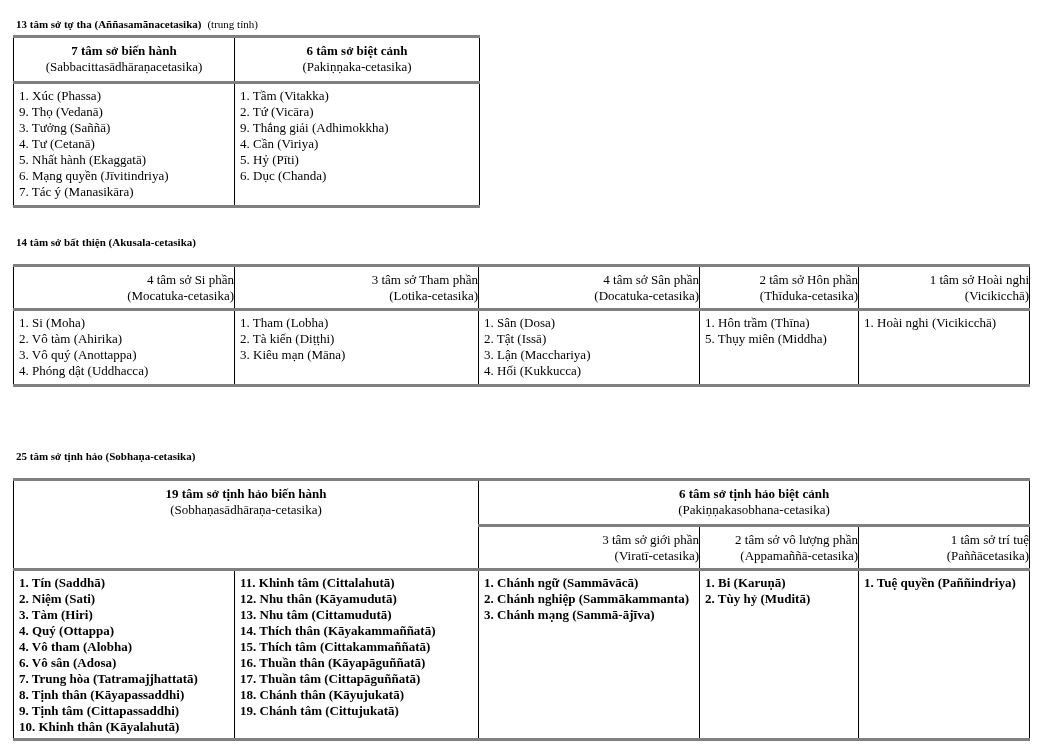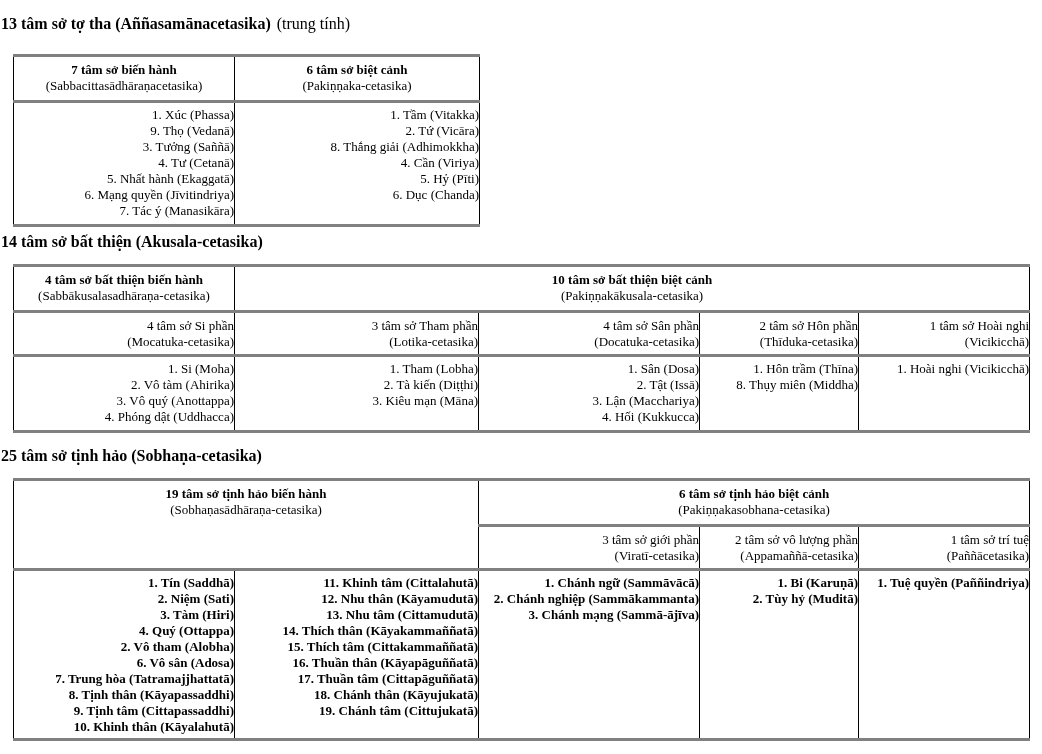--- a/index.html
+++ b/index.html
@@ -2,47 +2,47 @@
 <html><head>
 <meta charset="utf-8">
 <style>
   html, body { margin: 0; padding: 0; background: #ffffff; }
   body {
     width: 1042px; height: 754px; position: relative; overflow: hidden;
     font-family: "Liberation Serif", "DejaVu Serif", serif;
     color: #000; font-size: 13px;
   }
   .heading {
-    position: absolute; left: 1px; font-weight: bold; font-size: 16px; line-height: 16px;
+    position: absolute; left: 16px; font-weight: bold; font-size: 11px; line-height: 16px;
   }
   .heading .note { font-weight: normal; margin-left: 6px; }
   table {
     position: absolute; border-collapse: collapse; table-layout: fixed;
   }
   td {
     border-left: 1px solid #000; border-right: 1px solid #000;
     border-top: 3px solid #808080; border-bottom: 3px solid #808080;
-    padding: 0; vertical-align: top; font-size: 13px; line-height: 16px; text-align: right;
+    padding: 0; vertical-align: top; font-size: 13px; line-height: 16px;
   }
   td.head { text-align: center; vertical-align: top; padding-top: 5px; }
   td.head .t { font-weight: bold; display: block; }
   td.head .s { display: block; }
   td.sub { text-align: right; padding-top: 5px; }
   td.sub span { display: block; }
   td.list { padding: 4px 0 0 5px; }
   td.list div { white-space: nowrap; }
 </style>
 </head>
 <body>
 
 <div class="heading" style="top:16px;">
   <span>13 tâm sở tợ tha (Aññasamānacetasika)</span><span class="note">(trung tính)</span>
 </div>
 
-<table style="left:13px; top:54px; width:466px;border-radius:6px;">
+<table style="left:13px; top:35px; width:466px;border-radius:6px;">
   <colgroup>
       <col style="width:221px">
       <col style="width:245px">
     </colgroup>
   <tbody>
       <tr style="height:46px;">
     <td class="head">
       <span class="t">7 tâm sở biến hành</span>
       <span class="s">(Sabbacittasādhāraṇacetasika)</span>
     </td>
@@ -57,21 +57,21 @@
       <div>9. Thọ (Vedanā)</div>
       <div>3. Tưởng (Saññā)</div>
       <div>4. Tư (Cetanā)</div>
       <div>5. Nhất hành (Ekaggatā)</div>
       <div>6. Mạng quyền (Jīvitindriya)</div>
       <div>7. Tác ý (Manasikāra)</div>
     </td>
     <td class="list">
       <div>1. Tầm (Vitakka)</div>
       <div>2. Tứ (Vicāra)</div>
-      <div>8. Thắng giải (Adhimokkha)</div>
+      <div>9. Thắng giải (Adhimokkha)</div>
       <div>4. Cần (Viriya)</div>
       <div>5. Hỷ (Pīti)</div>
       <div>6. Dục (Chanda)</div>
     </td>
   </tr>
 </tbody>
   </table>
 
 <div class="heading" style="top:234px;font-family:Liberation Serif, serif;">
   <span>14 tâm sở bất thiện (Akusala-cetasika)</span>
@@ -79,30 +79,20 @@
 
 <table style="left:13px; top:264px; width:1016px;">
   <colgroup>
     <col style="width:221px">
       <col style="width:244px">
       <col style="width:221px">
       <col style="width:159px">
       <col style="width:171px">
   </colgroup>
   <tbody>
-      <tr style="height:46px;">
-    <td class="head">
-      <span class="t">4 tâm sở bất thiện biến hành</span>
-      <span class="s">(Sabbākusalasadhāraṇa-cetasika)</span>
-    </td>
-    <td class="head" colspan="4">
-      <span class="t">10 tâm sở bất thiện biệt cảnh</span>
-      <span class="s">(Pakiṇṇakākusala-cetasika)</span>
-    </td>
-  </tr>
   <tr style="height:44px;">
     <td class="sub">
       <span>4 tâm sở Si phần</span>
       <span>(Mocatuka-cetasika)</span>
     </td>
     <td class="sub">
       <span>3 tâm sở Tham phần</span>
       <span>(Lotika-cetasika)</span>
     </td>
     <td class="sub">
@@ -131,21 +121,21 @@
       <div>3. Kiêu mạn (Māna)</div>
     </td>
     <td class="list">
       <div>1. Sân (Dosa)</div>
       <div>2. Tật (Issā)</div>
       <div>3. Lận (Macchariya)</div>
       <div>4. Hối (Kukkucca)</div>
     </td>
     <td class="list">
       <div>1. Hôn trầm (Thīna)</div>
-      <div>8. Thụy miên (Middha)</div>
+      <div>5. Thụy miên (Middha)</div>
     </td>
     <td class="list">
       <div>1. Hoài nghi (Vicikicchā)</div>
     </td>
   </tr>
 </tbody>
   </table>
 
 <div class="heading" style="top:448px;">
   <span>25 tâm sở tịnh hảo (Sobhaṇa-cetasika)</span>
@@ -183,21 +173,21 @@
       <span>1 tâm sở trí tuệ</span>
       <span>(Paññācetasika)</span>
     </td>
   </tr>
   <tr style="height:170px;font-weight:bold;">
     <td class="list">
       <div>1. Tín (Saddhā)</div>
       <div>2. Niệm (Sati)</div>
       <div>3. Tàm (Hiri)</div>
       <div>4. Quý (Ottappa)</div>
-      <div>2. Vô tham (Alobha)</div>
+      <div>4. Vô tham (Alobha)</div>
       <div>6. Vô sân (Adosa)</div>
       <div>7. Trung hòa (Tatramajjhattatā)</div>
       <div>8. Tịnh thân (Kāyapassaddhi)</div>
       <div>9. Tịnh tâm (Cittapassaddhi)</div>
       <div>10. Khinh thân (Kāyalahutā)</div>
     </td>
     <td class="list">
       <div>11. Khinh tâm (Cittalahutā)</div>
       <div>12. Nhu thân (Kāyamudutā)</div>
       <div>13. Nhu tâm (Cittamudutā)</div>

